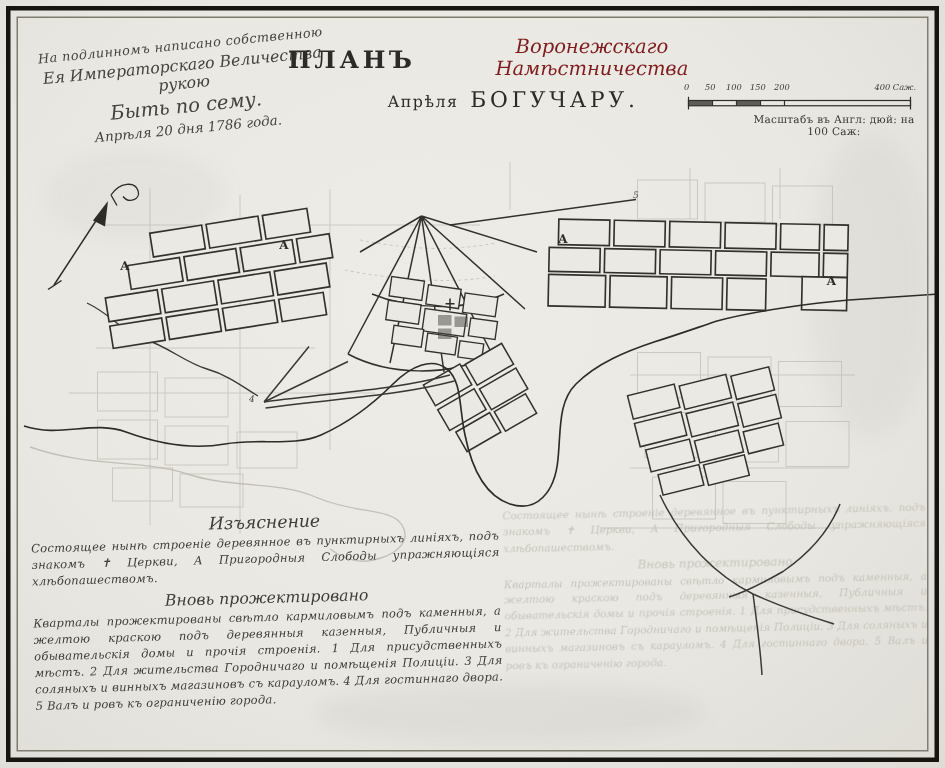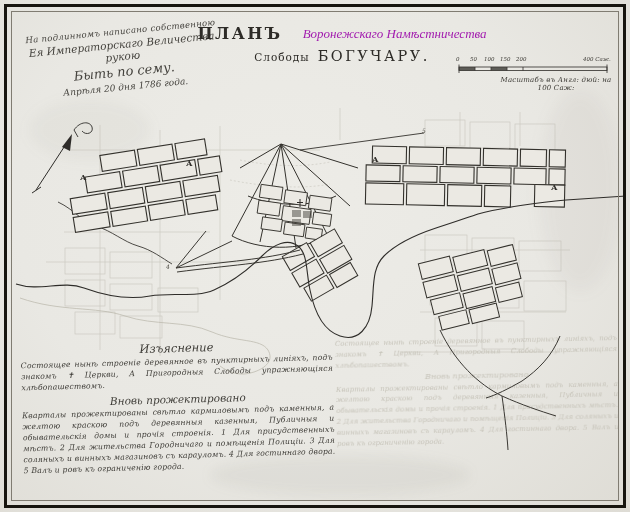--- a/index.html
+++ b/index.html
@@ -24,29 +24,29 @@
     transform:rotate(-5.5deg);color:#45433e;font-style:italic;z-index:20;
   }
   .approval .l1{font-size:8.5px;letter-spacing:0.3px;}
   .approval .l2{font-size:10.5px;margin-top:2px;}
   .approval .l3{font-size:13px;margin-top:2px;}
   .approval .l4{font-size:9px;margin-top:3px;}
 
   .title{position:absolute;left:192px;top:24px;width:300px;text-align:center;color:#2d2b27;z-index:20;}
   .title .row1{display:flex;justify-content:center;align-items:center;gap:20px;}
   .title .plan{font-size:16px;font-weight:bold;letter-spacing:2.5px;}
-  .title .script{font-size:13px;font-style:italic;color:#a21caf;font-family:Liberation Serif, serif;}
+  .title .script{font-size:13px;font-style:italic;color:#7f1d1d;}
   .title .row2{margin-top:5px;display:flex;justify-content:center;align-items:baseline;gap:8px;}
   .title .gorodu{font-size:10.5px;letter-spacing:1px;}
   .title .city{font-size:14.5px;font-weight:normal;letter-spacing:2.5px;}
 
   .scalebox{position:absolute;left:455px;top:56px;width:162px;z-index:20;color:#3c3a35;}
   .scale-ticks{position:relative;height:8px;font-size:5.5px;font-style:italic;}
   .scale-ticks span{position:absolute;top:0;}
-  .scale-caption{font-size:7px;font-style:italic;text-align:center;margin-top:1px;letter-spacing:0.2px;margin-left:40px;}
+  .scale-caption{font-size:7px;text-align:center;margin-top:1px;letter-spacing:0.2px;margin-left:40px;}
 
   .legend{
     position:absolute;left:22px;top:341px;width:312px;transform:rotate(-1.6deg);
     color:#3e3c37;font-style:italic;z-index:20;
   }
   .legend .hdr{ text-align:center;font-size:11.5px;margin-bottom:2px;}
   .legend .hdr2{text-align:center;font-size:10.5px;margin:3px 0 2px 0;}
   .legend p{margin:0;font-size:7.7px;line-height:1.42;text-align:justify;letter-spacing:0.15px;}
 
   .bleed{
@@ -242,21 +242,21 @@
     <div class="l3">Быть по сему.</div>
     <div class="l4">Апрѣля 20 дня 1786 года.</div>
   </div>
 
   <div class="title">
     <div class="row1">
       <span class="plan">ПЛАНЪ</span>
       <span class="script">Воронежскаго Намѣстничества</span>
     </div>
     <div class="row2">
-      <span class="gorodu">Слободы</span>
+      <span class="gorodu">Апрѣля</span>
       <span class="city">БОГУЧАРУ.</span>
     </div>
   </div>
 
   <div class="scalebox">
     <div class="scale-ticks">
       <span style="left:1px;">0</span>
       <span style="left:15px;">50</span>
       <span style="left:29px;">100</span>
       <span style="left:45px;">150</span>

